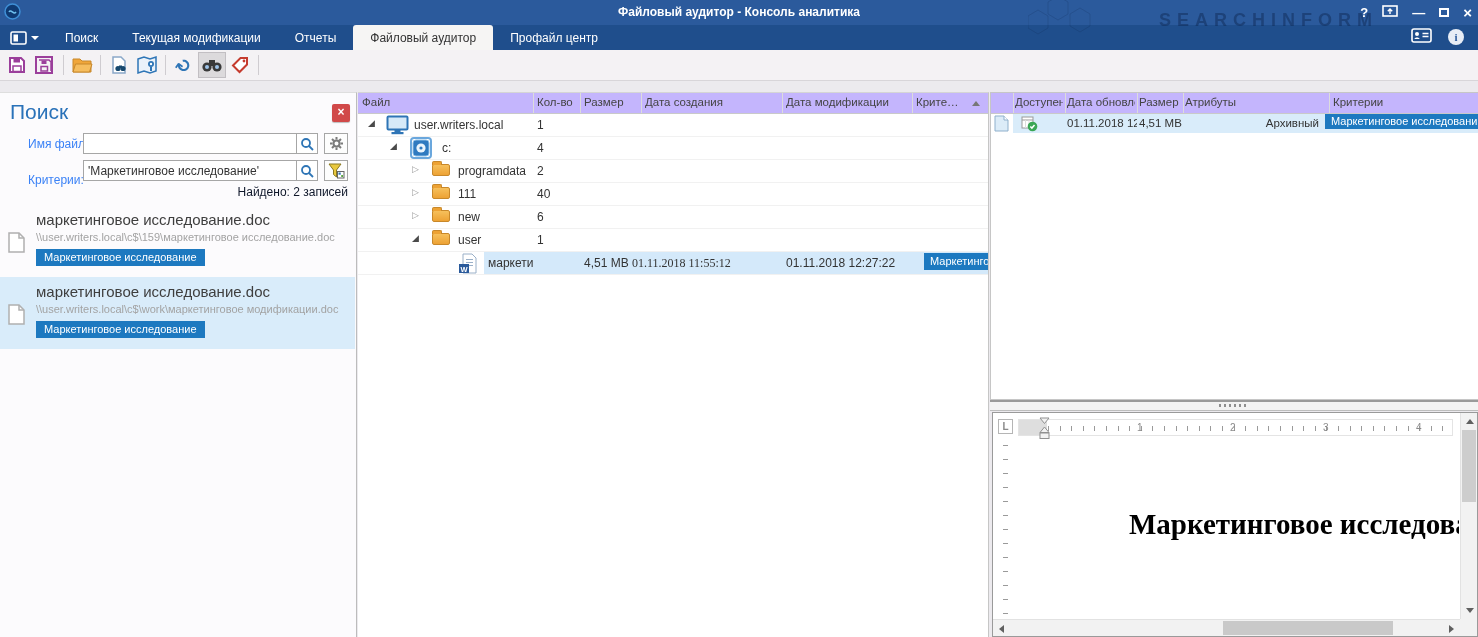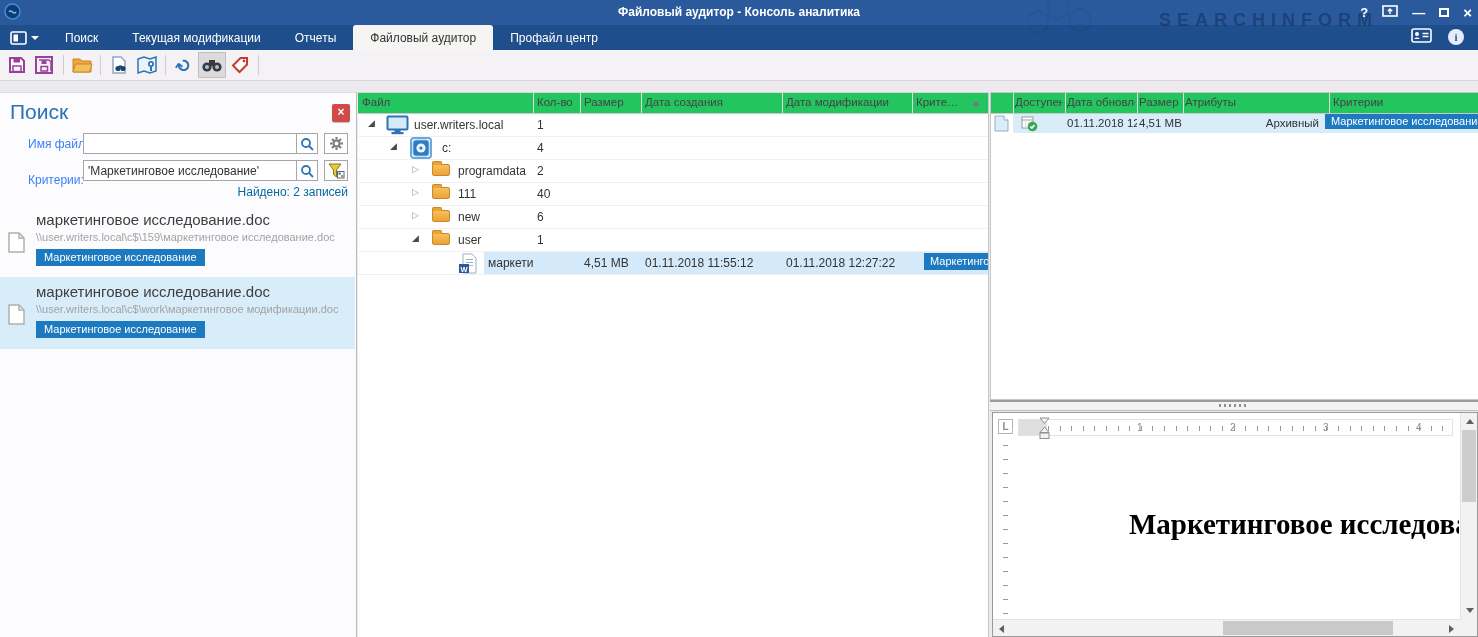--- a/index.html
+++ b/index.html
@@ -34,44 +34,44 @@
 
   
   .left-panel { position:absolute; left:0; top:92px; width:357px; height:545px; background:#fcfbfd; border-right:1px solid #bcbcbc; border-top:1px solid #dedede; }
   .lp-title { position:absolute; left:10px; top:7px; font-size:21px; color:#2a72b9; }
   .close-btn { position:absolute; right:6px; top:11px; width:18px; height:18px; background:#d14949; border-radius:2px; color:#fff; font-size:12px; font-weight:bold; text-align:center; line-height:17px; box-shadow:0 1px 1px rgba(0,0,0,.25); }
   .frm-label { position:absolute; left:28px; font-size:12px; color:#3b82f6; }
   .inp-group { position:absolute; left:83px; display:flex; height:21px; }
   .inp { width:213px; height:21px; border:1px solid #a6a6a6; border-right:none; font-size:12px; padding:0 4px; font-family:inherit; color:#333; background:#fff; outline:none; }
   .inp-btn { width:22px; height:21px; border:1px solid #a6a6a6; background:#fff; display:flex; align-items:center; justify-content:center; }
   .side-btn { position:absolute; left:324px; width:24px; height:21px; border:1px solid #a6a6a6; background:#fdfdfd; display:flex; align-items:center; justify-content:center; }
-  .found { position:absolute; right:8px; top:92px; font-size:12px; color:#0369a1; }
+  .found { position:absolute; right:8px; top:92px; font-size:12px; color:#0f172a; }
   .results { position:absolute; left:0; top:112px; right:1px; }
   .ritem { position:relative; height:72px; padding-top:6px; }
   .ritem.selected { background:#d9ecfa; }
   .r-name { margin-left:36px; font-size:15px; color:#3e3e3e; white-space:nowrap; overflow:hidden; }
   .r-icon { position:absolute; left:8px; top:27px; }
   .r-path { margin-left:36px; margin-top:3px; font-size:11px; color:#a3a3a3; white-space:nowrap; overflow:hidden; }
   .chip { display:inline-block; background:#1d79c0; color:#fff; font-size:11px; padding:2px 8px 3px; white-space:nowrap; }
   .r-chip { margin-left:36px; margin-top:6px; }
 
   
   .mid-panel { position:absolute; left:358px; top:92px; width:631px; height:545px; background:#fff; border-right:1px solid #c6c6c6; border-top:1px solid #d5d5d5; }
-  .g-header { position:relative; height:21px; border-bottom:1px solid #c9c9c9; background:#22c55e; font-size:11.5px; color:#444; }
+  .g-header { position:relative; height:21px; border-bottom:1px solid #c9c9c9; background:#c4b5fd; font-size:11.5px; color:#444; }
   .g-header .hcell { position:absolute; top:3px; white-space:nowrap; overflow:hidden; }
   .g-header .vsep { position:absolute; top:0; bottom:0; width:1px; background:#dcdcdc; }
   .sortarrow { position:absolute; right:8px; top:8px; width:0; height:0; border-left:4px solid transparent; border-right:4px solid transparent; border-bottom:5px solid #777; }
   .trow { position:relative; height:23px; border-bottom:1px solid #f1f1f1; font-size:12px; }
   .trow .exp { position:absolute; top:4px; font-size:9px; font-family:"DejaVu Sans",sans-serif; }
   .exp.e::before { content:"◢"; color:#4a4a4a; }
   .exp.c::before { content:"▷"; color:#9a9a9a; }
   .trow .tico { position:absolute; top:1px; }
   .trow .tname { position:absolute; top:4px; white-space:nowrap; }
   .tcell { position:absolute; top:4px; white-space:nowrap; z-index:2; }
-  .cnt { left:179px; } .szc { left:226px; } .crd { left:287px; } .mdd { left:428px; }
+  .cnt { left:179px; } .szc { left:226px; } .crd { left:274px;font-family:Liberation Serif, serif; } .mdd { left:428px; }
   .lvl0 .exp{left:10px;} .lvl0 .tico{left:28px;} .lvl0 .tname{left:56px;}
   .lvl1 .exp{left:32px;} .lvl1 .tico{left:52px; top:0;} .lvl1 .tname{left:84px;}
   .lvl2 .exp{left:54px;} .lvl2 .tico{left:74px; top:4px;} .lvl2 .tname{left:100px;}
   .lvl3 .tico{left:100px;} .lvl3 .tname{left:130px; width:45px; overflow:hidden; z-index:2;}
   .selbg { position:absolute; left:126px; right:0; top:0; bottom:0; background:#d4e9fa; z-index:1; }
   .diskfocus { border:2px solid #6aa7dd; border-radius:4px; display:inline-block; line-height:0; }
   .folder { width:18px; height:12px; background:linear-gradient(#f6c05c,#eda234); border:1px solid #c8882a; border-radius:2px; position:relative; display:inline-block; }
   .folder::before { content:""; position:absolute; left:-1px; top:-4px; width:8px; height:3px; background:#eda234; border:1px solid #c8882a; border-bottom:none; border-radius:2px 2px 0 0; }
   .tagcell { position:absolute; left:566px; right:0; top:1px; overflow:hidden; z-index:2; }
   .tagcell .chip { padding:2px 6px 3px; }

